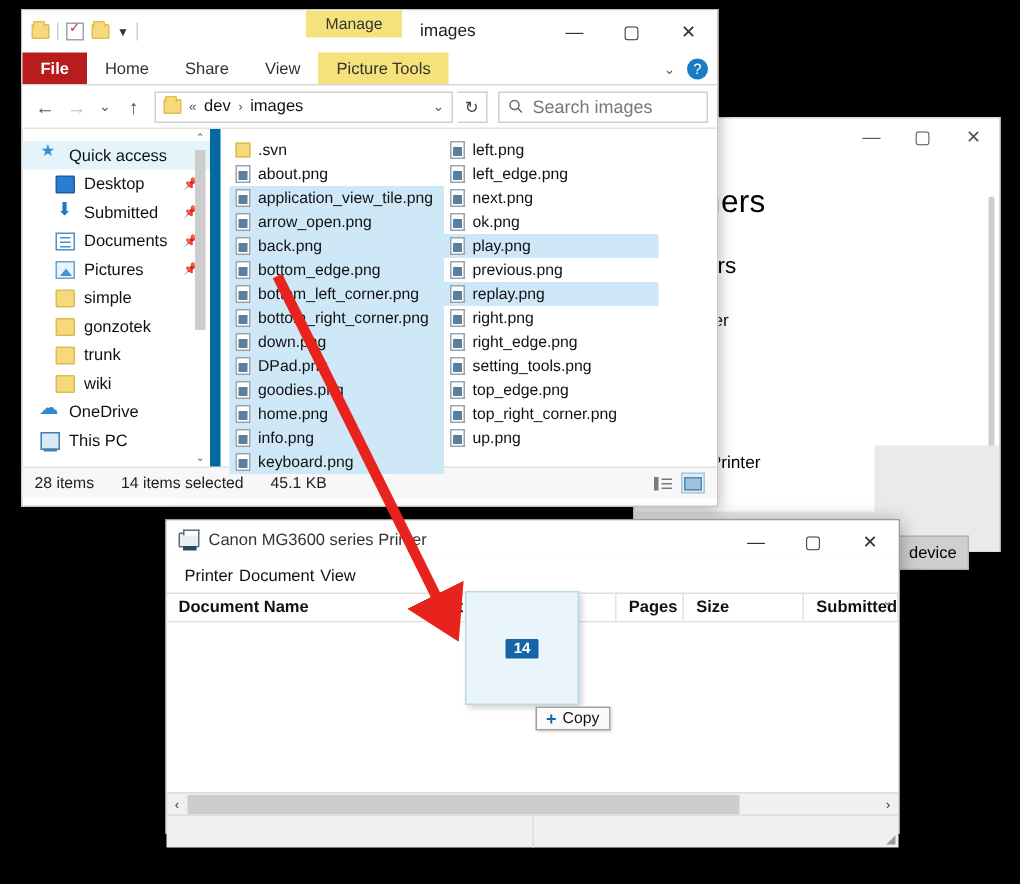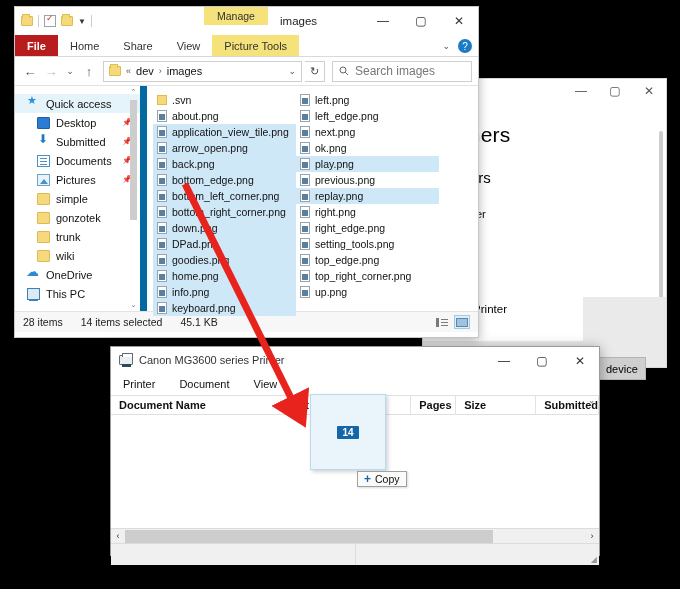--- a/index.html
+++ b/index.html
@@ -177,21 +177,21 @@
   }
   .pr-title { height:26px; display:flex; align-items:center; gap:6px; padding-left:8px;
               position:relative; background:#fff; }
   .pr-ic { width:14px; height:10px; background:#eceff1; border:1px solid #5d6d7a;
            position:relative; border-radius:1px; }
   .pr-ic:before { content:""; position:absolute; left:2px; top:-3px; width:9px; height:3px;
                   background:#fff; border:1px solid #5d6d7a; border-bottom:none; }
   .pr-ic:after { content:""; position:absolute; left:2px; bottom:-3px; width:9px; height:3px;
                  background:#2c4a5e; }
   .pr-title .t { font-size:11px; color:#333; }
-  .pr-menu { height:22px; display:flex; align-items:center; gap:24px; padding-left:12px;
+  .pr-menu { height:22px; display:flex; align-items:center; gap:4px; padding-left:12px;
              background:#fff; font-size:11px; color:#111; }
   .pr-head { height:20px; display:flex; align-items:center; background:#fff;
              border-top:1px solid #e0e0e0; border-bottom:1px solid #e0e0e0;
              font-size:11px; font-weight:bold; color:#111; position:relative; }
   .pr-head .c { padding-left:8px; border-right:1px solid #e3e3e3; height:20px;
                 display:flex; align-items:center; }
   .pr-head .cres { position:absolute; right:4px; top:0; font-size:8px; color:#888; }
   .pr-list { background:#fff; height:113px; position:relative; }
   .pr-hscroll { height:15px; background:#f0f0f0; display:flex; align-items:center;
                 border-top:1px solid #dcdcdc; }

